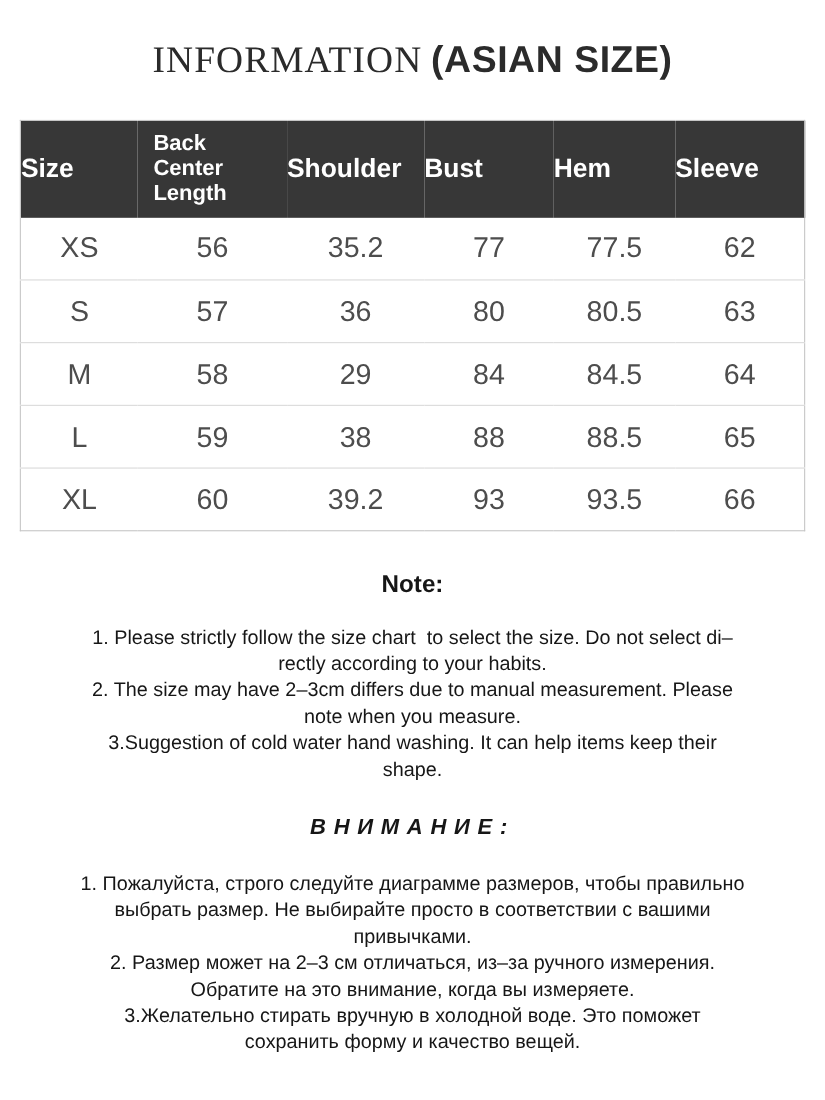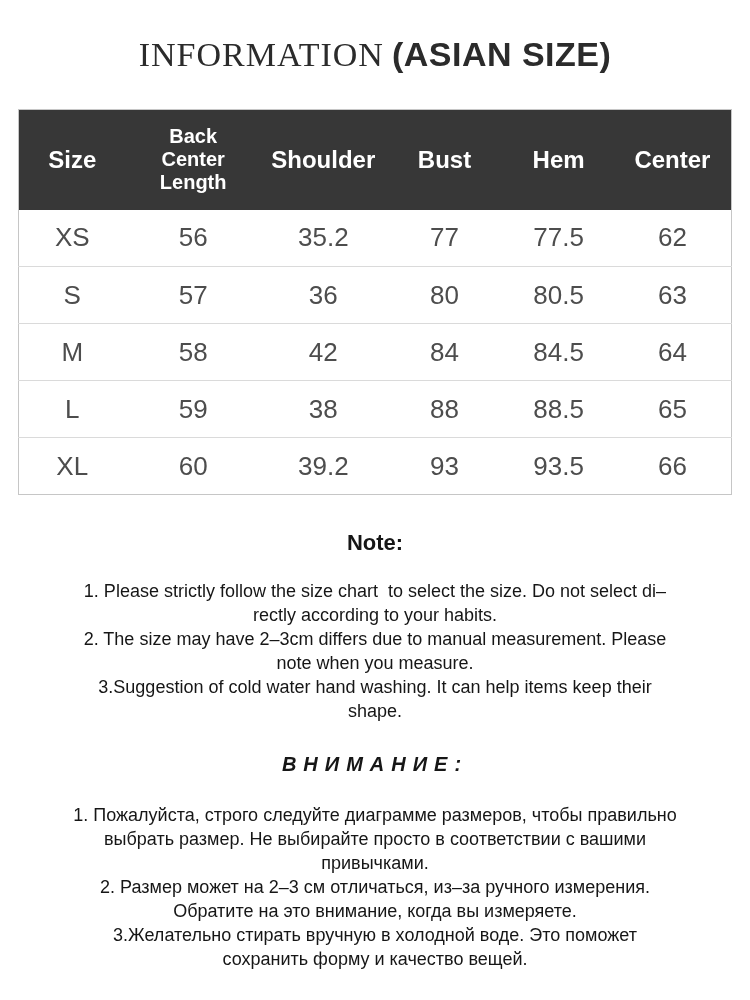--- a/index.html
+++ b/index.html
@@ -57,24 +57,24 @@
   }
   table.size-chart col.c0 { width: 15%; }
   table.size-chart col.c1 { width: 19%; }
   table.size-chart col.c2 { width: 17.5%; }
   table.size-chart col.c3 { width: 16.5%; }
   table.size-chart col.c4 { width: 15.5%; }
   table.size-chart col.c5 { width: 16.5%; }
   table.size-chart thead th {
     background: var(--header-bg);
     color: var(--header-text);
-    height: 100px;
+    height: 88px;
     font-size: 24px;
     font-weight: 600;
-    text-align: center;
+    text-align: left;
     vertical-align: middle;
     padding: 0;
   }
   table.size-chart thead th.small {
     font-size: 20px;
     line-height: 1.15;
     padding: 0 14px;
   }
   table.size-chart tbody td {
     height: 57px;
@@ -135,21 +135,21 @@
           <col class="c4">
           <col class="c5">
       </colgroup>
       <thead>
         <tr>
           <th>Size</th>
           <th class="small">Back Center Length</th>
           <th>Shoulder</th>
           <th>Bust</th>
           <th>Hem</th>
-          <th>Center</th>
+          <th>Sleeve</th>
         </tr>
       </thead>
       <tbody>
         <tr>
           <td>XS</td>
           <td>56</td>
           <td>35.2</td>
           <td>77</td>
           <td>77.5</td>
           <td>62</td>
@@ -158,21 +158,21 @@
           <td>S</td>
           <td>57</td>
           <td>36</td>
           <td>80</td>
           <td>80.5</td>
           <td>63</td>
         </tr>
         <tr>
           <td>M</td>
           <td>58</td>
-          <td>42</td>
+          <td>29</td>
           <td>84</td>
           <td>84.5</td>
           <td>64</td>
         </tr>
         <tr>
           <td>L</td>
           <td>59</td>
           <td>38</td>
           <td>88</td>
           <td>88.5</td>

